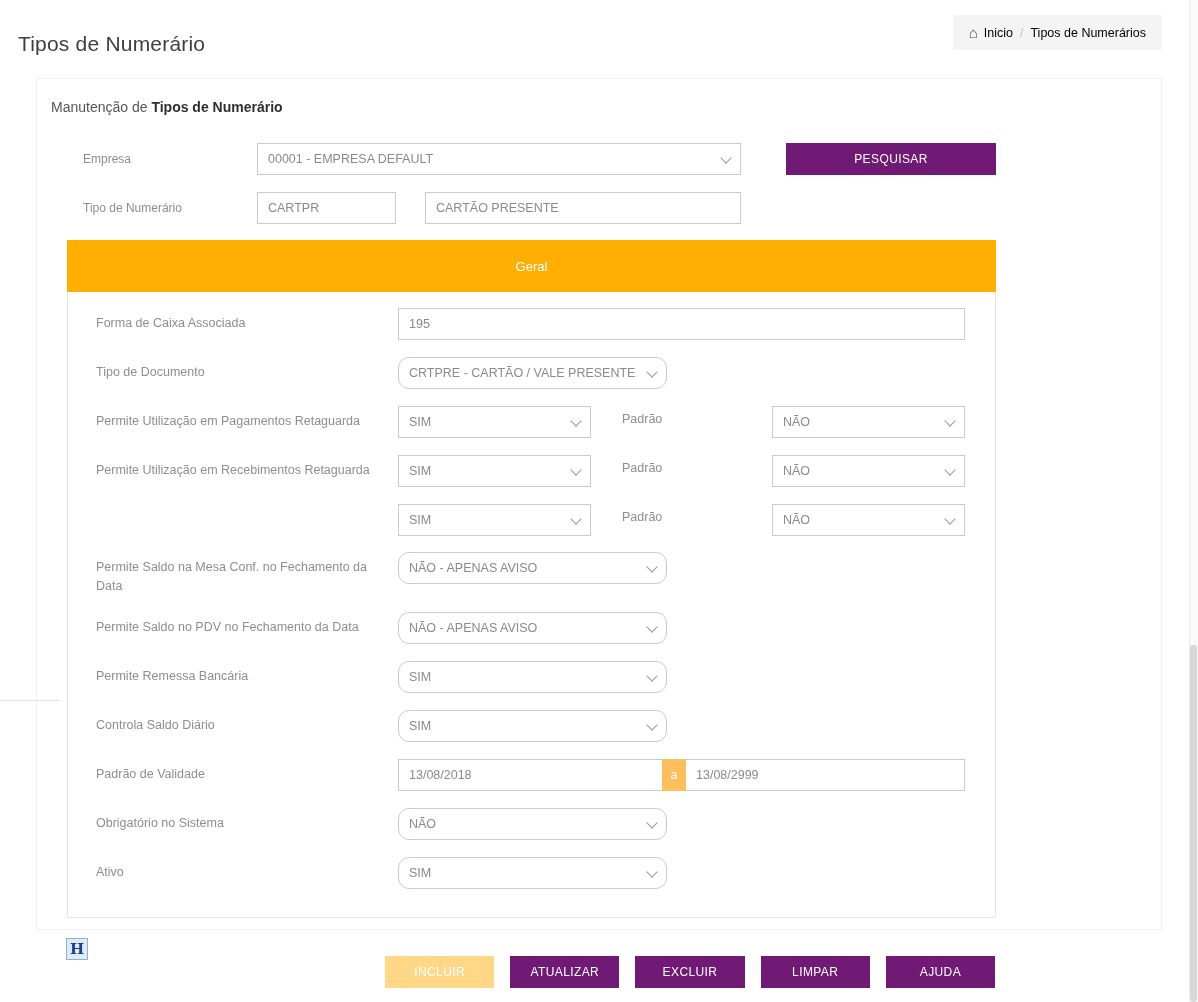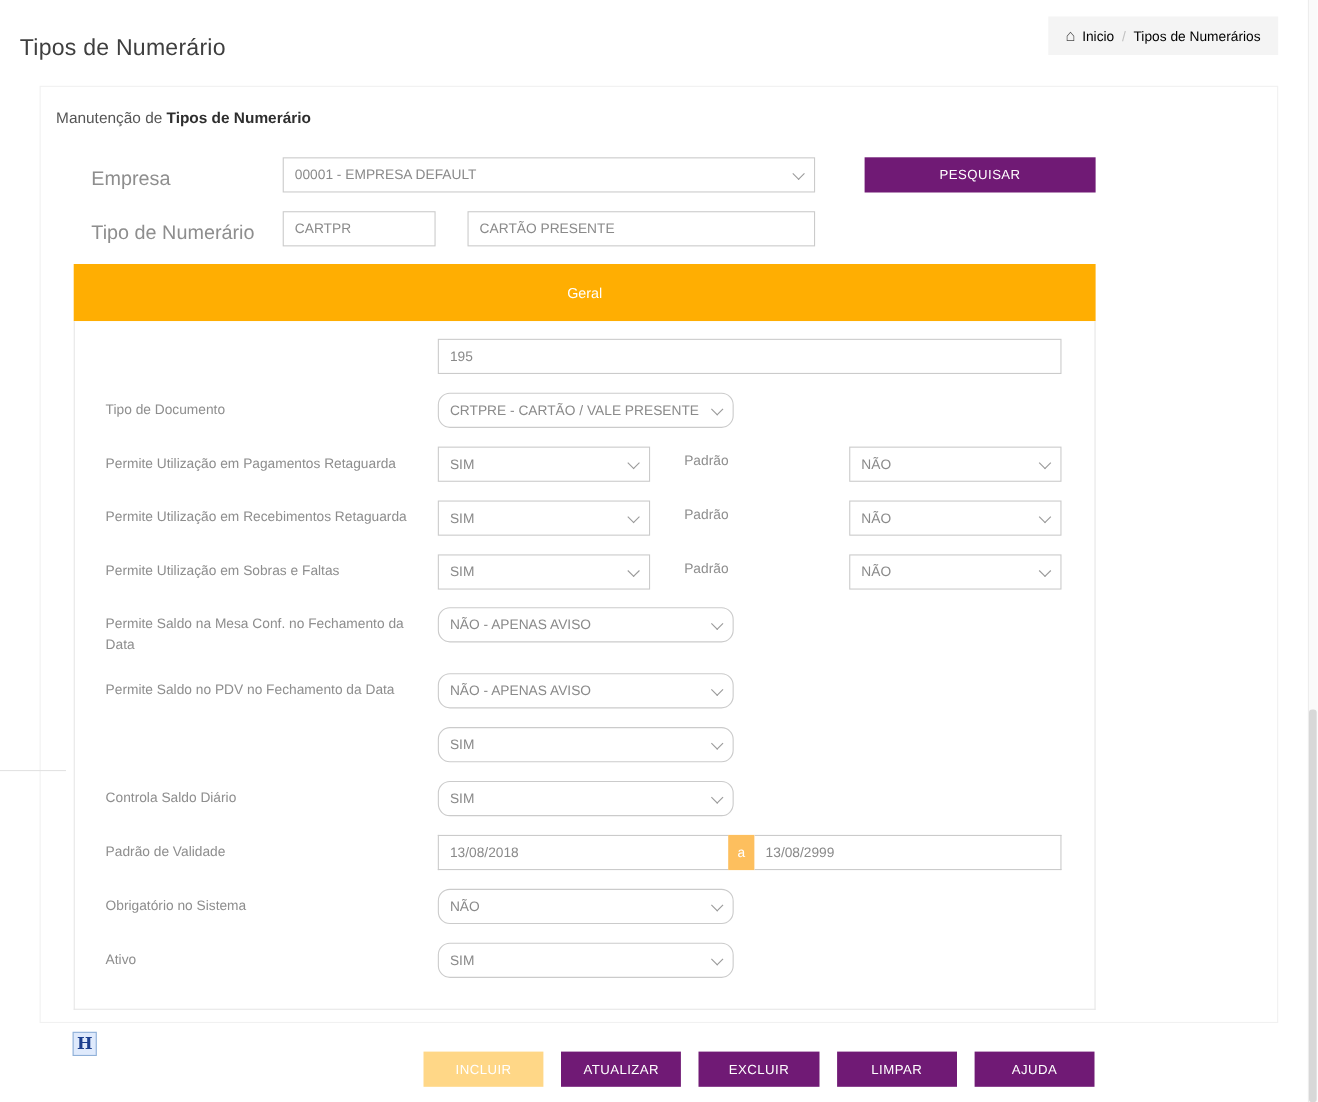--- a/index.html
+++ b/index.html
@@ -19,21 +19,21 @@
   .page-title{
     position:absolute;left:18px;top:32px;font-size:21px;font-weight:400;color:#3f3f3f;letter-spacing:.2px;
   }
   
   .panel{
     position:absolute;left:36px;top:78px;width:1126px;height:852px;
     border:1px solid #f1f1f1;box-sizing:border-box;background:#fff;
   }
   .subtitle{position:absolute;left:14px;top:20px;font-size:14px;color:#555;}
   .subtitle b{color:#2e2e2e;}
-  .hlabel{position:absolute;font-size:18px;color:#8e8e8e;}
+  .hlabel{position:absolute;font-size:12px;color:#8e8e8e;}
   
   .ctrl{
     position:absolute;height:32px;box-sizing:border-box;border:1px solid #cbcbcb;background:#fff;
     display:flex;align-items:center;padding:0 10px;font-size:12.5px;color:#8a8a8a;cursor:pointer;
   }
   .ctrl.textinput{cursor:text;}
   .chev{
     margin-left:auto;flex:none;width:7px;height:7px;margin-bottom:3px;
     border-right:1px solid #9a9a9a;border-bottom:1px solid #9a9a9a;transform:rotate(45deg);
   }
@@ -126,20 +126,21 @@
       <span>CARTÃO PRESENTE</span>
     </div>
 
     <div class="tabbar">
       <span>Geral</span>
     </div>
 
     <div class="fieldbox">
 
       <div class="frow" style="top:16px;">
+        <div class="flabel">Forma de Caixa Associada</div>
         <div class="ctrl textinput c-main w-wide">
           <span>195</span>
         </div>
       </div>
 
       <div class="frow" style="top:65px;">
         <div class="flabel">Tipo de Documento</div>
         <div class="ctrl c-main w-med">
           <span>CRTPRE - CARTÃO / VALE PRESENTE</span>
           <span class="chev"></span>
@@ -166,21 +167,20 @@
           <span class="chev"></span>
         </div>
         <span class="padrao">Padrão</span>
         <div class="ctrl c-padrao">
           <span>NÃO</span>
           <span class="chev"></span>
         </div>
       </div>
 
       <div class="frow" style="top:212px;">
-        <div class="flabel">Permite Utilização em Sobras e Faltas</div>
         <div class="ctrl c-main w-sm">
           <span>SIM</span>
           <span class="chev"></span>
         </div>
         <span class="padrao">Padrão</span>
         <div class="ctrl c-padrao">
           <span>NÃO</span>
           <span class="chev"></span>
         </div>
       </div>
@@ -195,20 +195,21 @@
 
       <div class="frow" style="top:320px;">
         <div class="flabel">Permite Saldo no PDV no Fechamento da Data</div>
         <div class="ctrl c-main w-med">
           <span>NÃO - APENAS AVISO</span>
           <span class="chev"></span>
         </div>
       </div>
 
       <div class="frow" style="top:369px;">
+        <div class="flabel">Permite Remessa Bancária</div>
         <div class="ctrl c-main w-med">
           <span>SIM</span>
           <span class="chev"></span>
         </div>
       </div>
 
       <div class="frow" style="top:418px;">
         <div class="flabel">Controla Saldo Diário</div>
         <div class="ctrl c-main w-med">
           <span>SIM</span>

